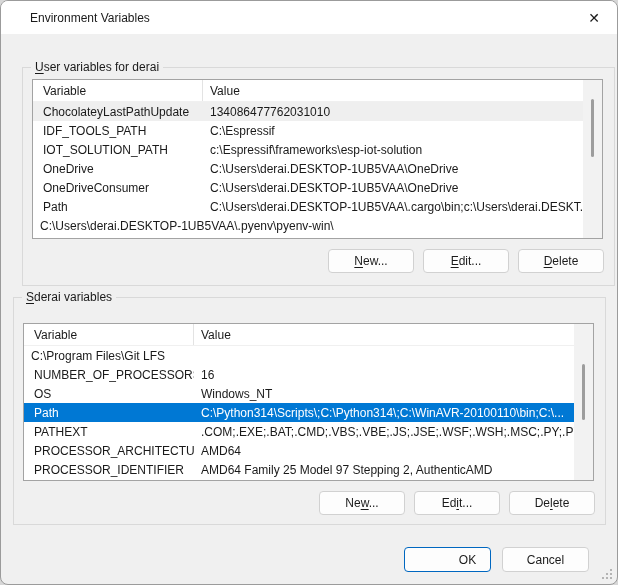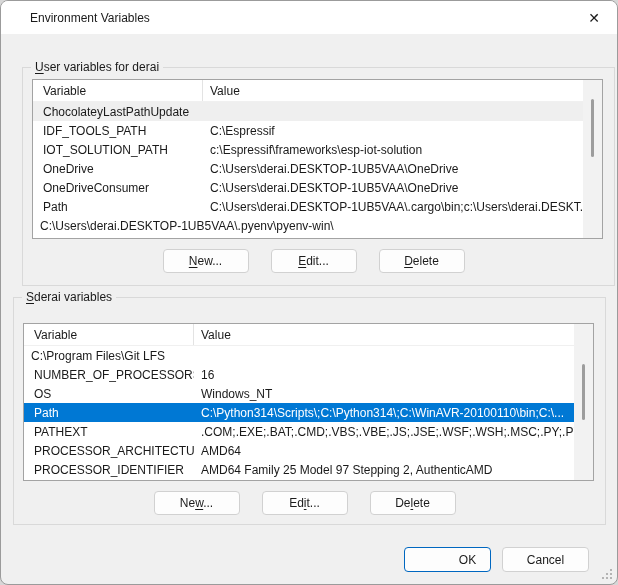--- a/index.html
+++ b/index.html
@@ -25,21 +25,21 @@
   .rows{display:block;}
   .row{display:flex;height:19px;width:550px;align-items:center;white-space:nowrap;}
   .row .c1{width:170px;padding-left:10px;overflow:hidden;flex-shrink:0;}
   .row .c2{flex:1;padding-left:7px;overflow:hidden;}
   .row.inactive{background:#efefef;}
   .row.selected{background:#0078d4;color:#ffffff;}
   .scroll-track{position:absolute;top:0;right:0;width:19px;height:100%;background:#f2f2f2;}
   .scroll-thumb{position:absolute;right:8px;width:3px;background:#9d9d9d;border-radius:2px;}
   .t1{top:19px;height:58px;}
   .t2{top:40px;height:56px;}
-  .btn-row{position:absolute;left:0;right:10px;display:flex;justify-content:center;gap:22px;}
+  .btn-row{position:absolute;left:0;right:10px;display:flex;justify-content:flex-end;gap:9px;}
   .br1{top:181px;}
   .br2{top:193px;}
   .btn{width:86px;height:24px;background:#fdfdfd;border:1px solid #d1d1d1;border-radius:4px;font-family:"Liberation Sans",sans-serif;font-size:12px;color:#1b1b1b;cursor:pointer;display:flex;align-items:center;justify-content:center;padding:0;}
   .footer-btns{position:absolute;right:28px;top:546px;display:flex;gap:11px;}
   .btn.ok{border:1px solid #0067c0;width:87px;height:25px;padding-left:40px;}
   .btn.cancel{width:87px;height:25px;}
   .u{text-decoration:underline;text-underline-offset:2px;}
   .grip{position:absolute;right:4px;bottom:4px;width:12px;height:12px;cursor:nwse-resize;}
 </style>
 </head>
@@ -58,20 +58,21 @@
     <div class="group-label"><span></span><span class="u">U</span><span>ser variables for derai</span></div>
 
     <div class="listbox lb1">
       <div class="list-header">
         <span class="hc1">Variable</span>
         <span class="hc2">Value</span>
       </div>
       <div class="rows">
           <div class="row inactive">
             <span class="c1">ChocolateyLastPathUpdate</span>
+            <span class="c2">134086477762031010</span>
           </div>
           <div class="row">
             <span class="c1">IDF_TOOLS_PATH</span>
             <span class="c2">C:\Espressif</span>
           </div>
           <div class="row">
             <span class="c1">IOT_SOLUTION_PATH</span>
             <span class="c2">c:\Espressif\frameworks\esp-iot-solution</span>
           </div>
           <div class="row">

